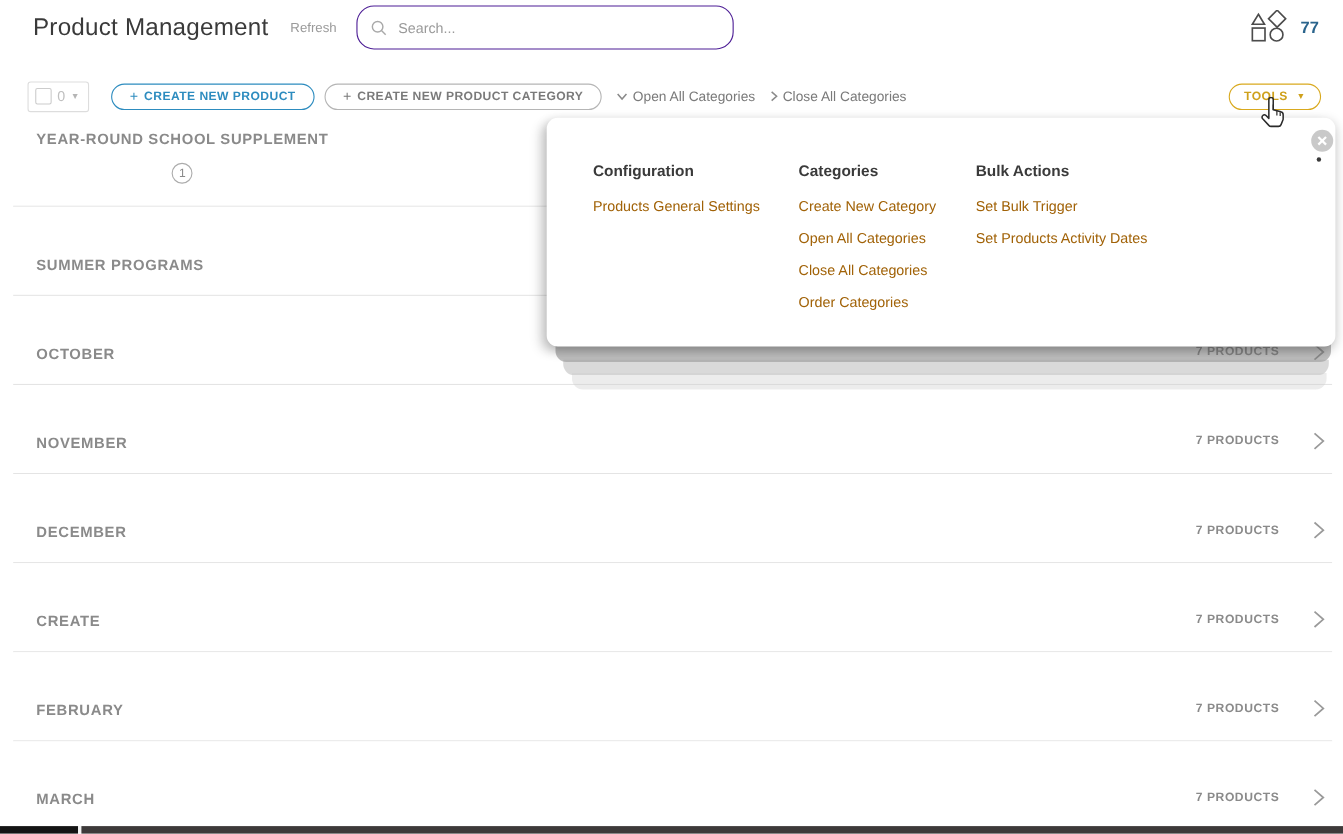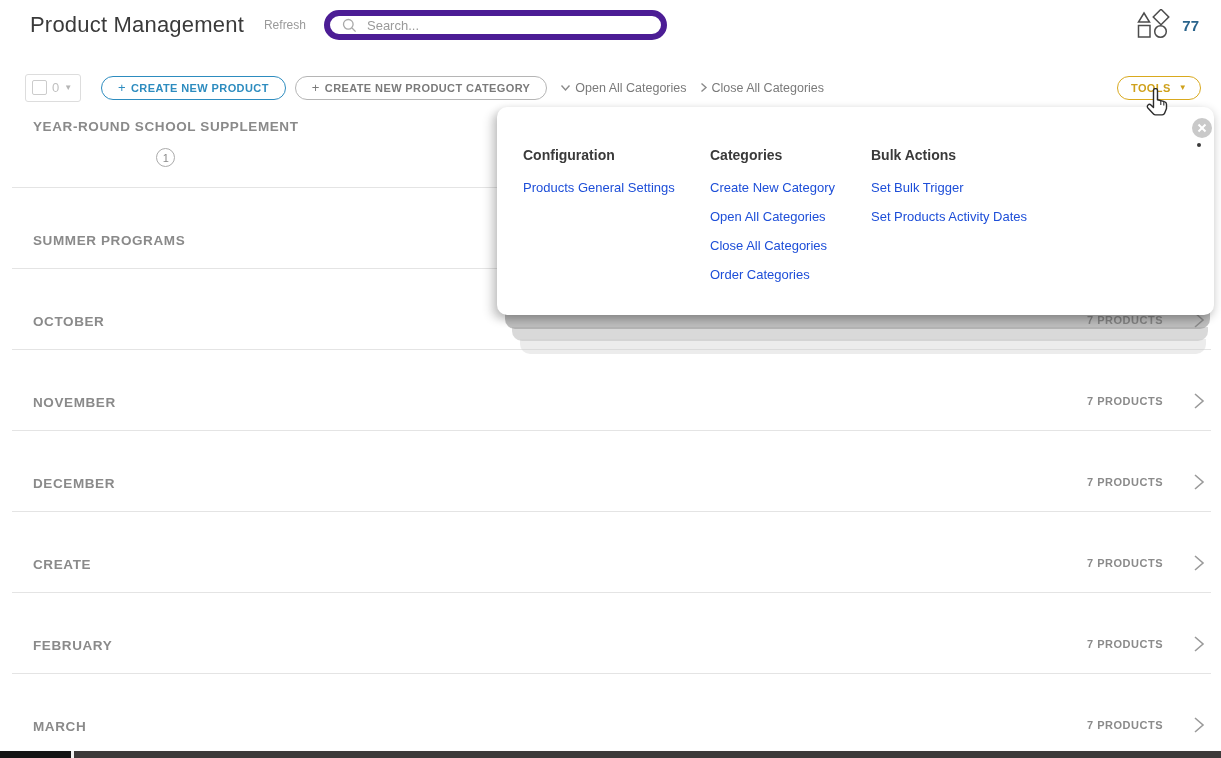--- a/index.html
+++ b/index.html
@@ -4,21 +4,21 @@
 <style>
   * { margin:0; padding:0; box-sizing:border-box; }
   html,body { width:1221px; height:758px; overflow:hidden; background:#fff;
               font-family:"Liberation Sans", sans-serif; }
   body { position:relative; }
 
   
   .header { height:50px; display:flex; align-items:center; padding:0 22px 0 30px; background:#fff; }
   .page-title { font-size:22px; font-weight:400; color:#3a3a3a; letter-spacing:.2px; }
   .refresh { margin-left:20px; font-size:12px; color:#9a9a9a; cursor:pointer; }
-  .search-pill { margin-left:18px; width:343px; height:30px; border:6px solid #4c1d95; border-radius:16px;
+  .search-pill { margin-left:18px; width:343px; height:40px; border:1px solid #4c1d95; border-radius:16px;
                  display:flex; align-items:center; padding:0 12px; }
   .search-pill input { border:none; outline:none; font-size:13px; color:#555; width:100%;
                        font-family:"Liberation Sans", sans-serif; background:transparent; }
   .search-pill input::placeholder { color:#9a9a9a; }
   .search-icon { margin-right:10px; flex:0 0 auto; }
   .header-right { margin-left:auto; display:flex; align-items:center; gap:12px; }
   .counter { font-size:15px; font-weight:700; color:#2a648c; }
 
   
   .toolbar { height:57px; display:flex; align-items:center; padding:18px 20px 0 25px; position:relative; }
@@ -45,24 +45,24 @@
   .cat-left { display:flex; align-items:center; gap:14px;flex-direction:column; }
   .badge { width:19px; height:19px; border:1px solid #ababab; border-radius:50%; display:flex;
            align-items:center; justify-content:center; font-size:11px; color:#8a8a8a; }
   .cat-right { display:flex; align-items:center; gap:30px; }
   .cat-products { font-size:11px; font-weight:700; letter-spacing:.5px; color:#8a8a8a; }
 
   
   .tools-panel { position:absolute; left:497px; top:107px; width:717px; height:208px; background:#fff;
                  border-radius:10px; z-index:30;
                  box-shadow:0 3px 10px rgba(0,0,0,.22), -7px 5px 10px rgba(0,0,0,.12); }
-  .panel-cols { display:flex; padding:40px 0 0 26px; }
+  .panel-cols { display:flex; padding:40px 0 0 42px; }
   .p-col1 { width:187px; } .p-col2 { width:161px; } .p-col3 { width:152px; } .p-col4 { width:200px; }
   .p-head { font-size:14px; font-weight:700; color:#3a3a3a; margin-bottom:17px; }
-  .p-item { font-size:13px; color:#1d4ed8; margin-bottom:14px; cursor:pointer; }
+  .p-item { font-size:13px; color:#a16207; margin-bottom:14px; cursor:pointer; }
   .panel-close { position:absolute; left:695px; top:11px; width:20px; height:20px; border-radius:50%;
                  background:#c9c9c9; display:flex; align-items:center; justify-content:center; cursor:pointer; }
   .panel-dot { position:absolute; left:700px; top:36px; width:4px; height:4px; border-radius:50%; background:#3a3a3a; }
   .trail { position:absolute; z-index:29; border-radius:0 0 10px 10px; }
   .trail1 { left:505px; top:313px; width:705px; height:16px; background:rgba(125,125,125,.5); }
   .trail2 { left:512px; top:327px; width:696px; height:14px; background:rgba(165,165,165,.42); }
   .trail3 { left:520px; top:339px; width:686px; height:15px; background:rgba(205,205,205,.38); }
 
   
   .hand-cursor { position:absolute; left:1144px; top:88px; z-index:40; pointer-events:none; }

